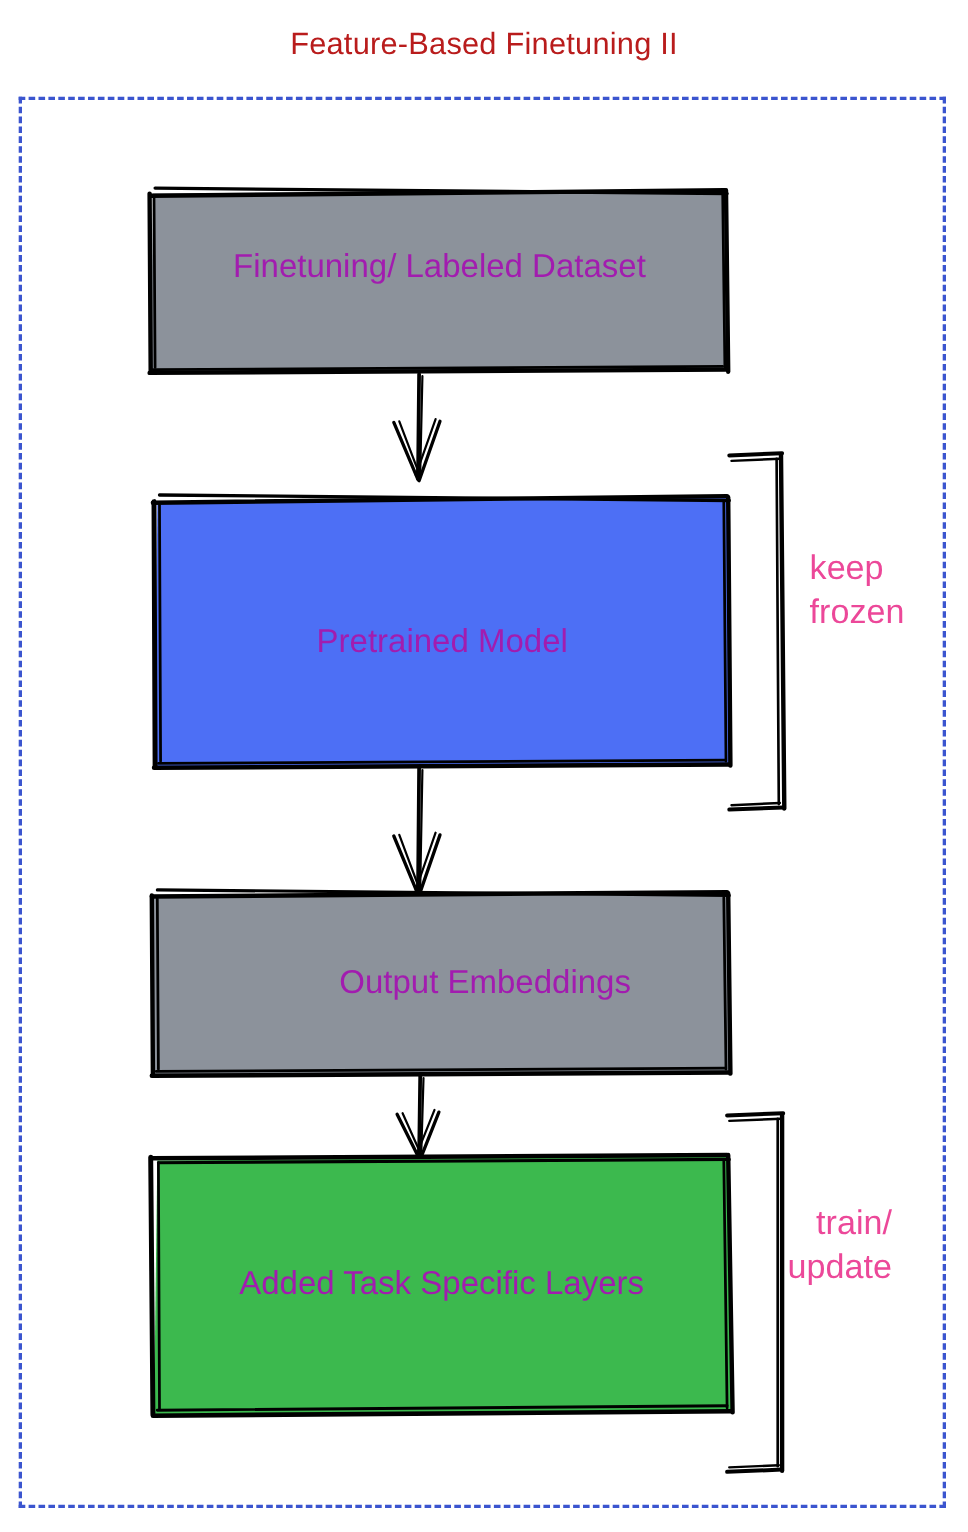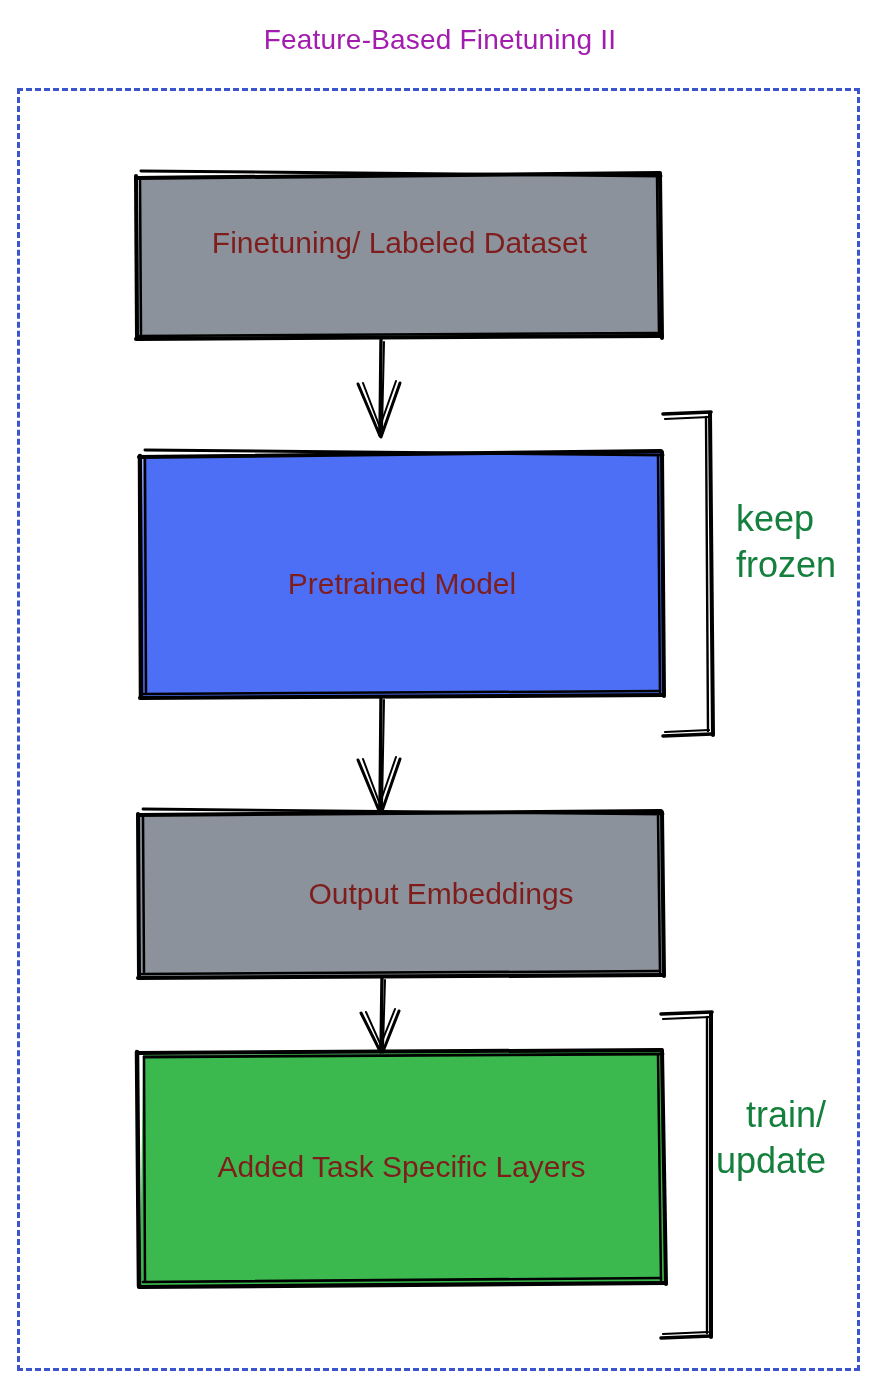--- a/index.html
+++ b/index.html
@@ -18,21 +18,21 @@
     overflow: hidden;
   }
   #diagram-title {
     position: absolute;
     left: 0;
     top: 24px;
     width: 880px;
     text-align: center;
     font-size: 28px;
     font-family: "Liberation Sans", sans-serif;
-    color: #a21caf;
+    color: #b91c1c;
     letter-spacing: 0.2px;
     white-space: nowrap;
   }
   #dashed-frame {
     position: absolute;
     left: 17px;
     top: 88px;
     width: 843px;
     height: 1283px;
     border: 3px dashed #3b55cf;
@@ -42,28 +42,28 @@
   .node-box {
     position: absolute;
     box-sizing: border-box;
   }
   .node-label {
     position: absolute;
     left: 0;
     width: 100%;
     text-align: center;
     font-size: 30px;
-    color: #7f1d1d;
+    color: #a21caf;
     font-family: "Liberation Sans", sans-serif;
     white-space: nowrap;
   }
   .side-label {
     position: absolute;
-    font-size: 36px;
-    color: #15803d;
+    font-size: 31px;
+    color: #ec4899;
     line-height: 1.28;
     font-family: "Liberation Sans", sans-serif;
     white-space: pre-line;
   }
   svg.sketch {
     position: absolute;
     left: 0;
     top: 0;
     width: 880px;
     height: 1393px;

